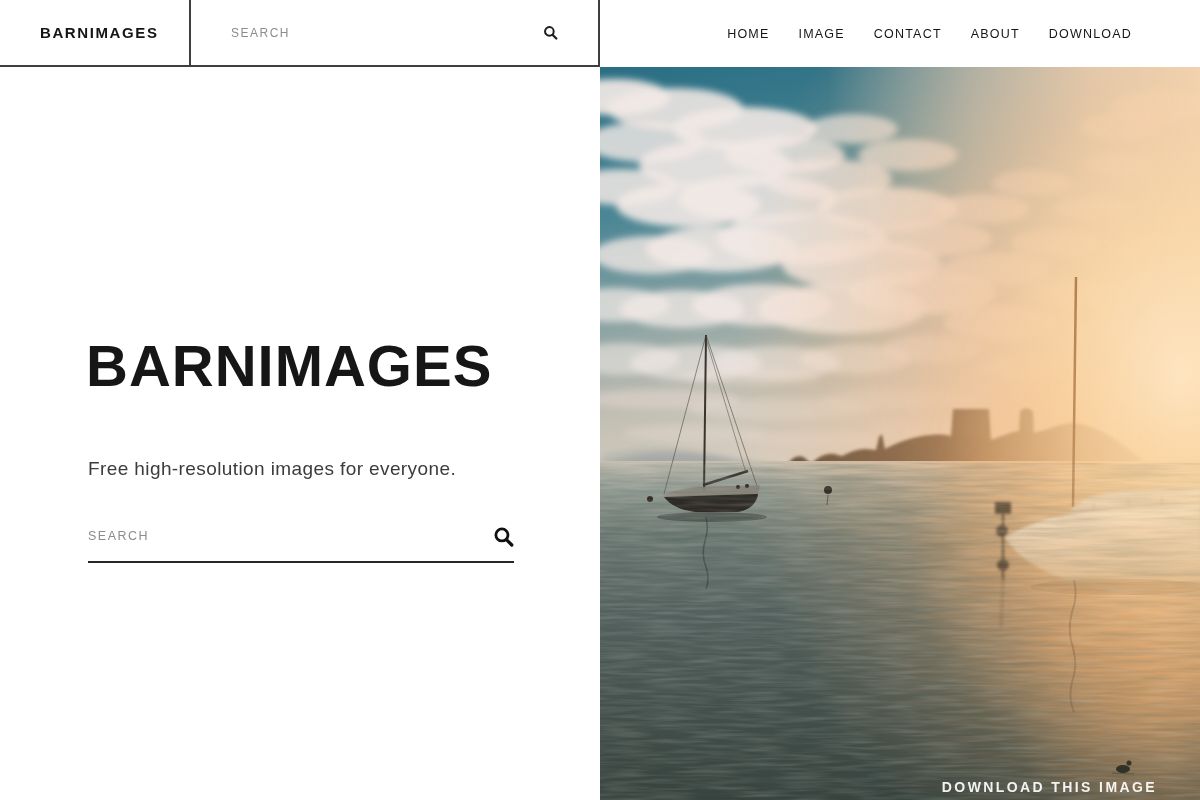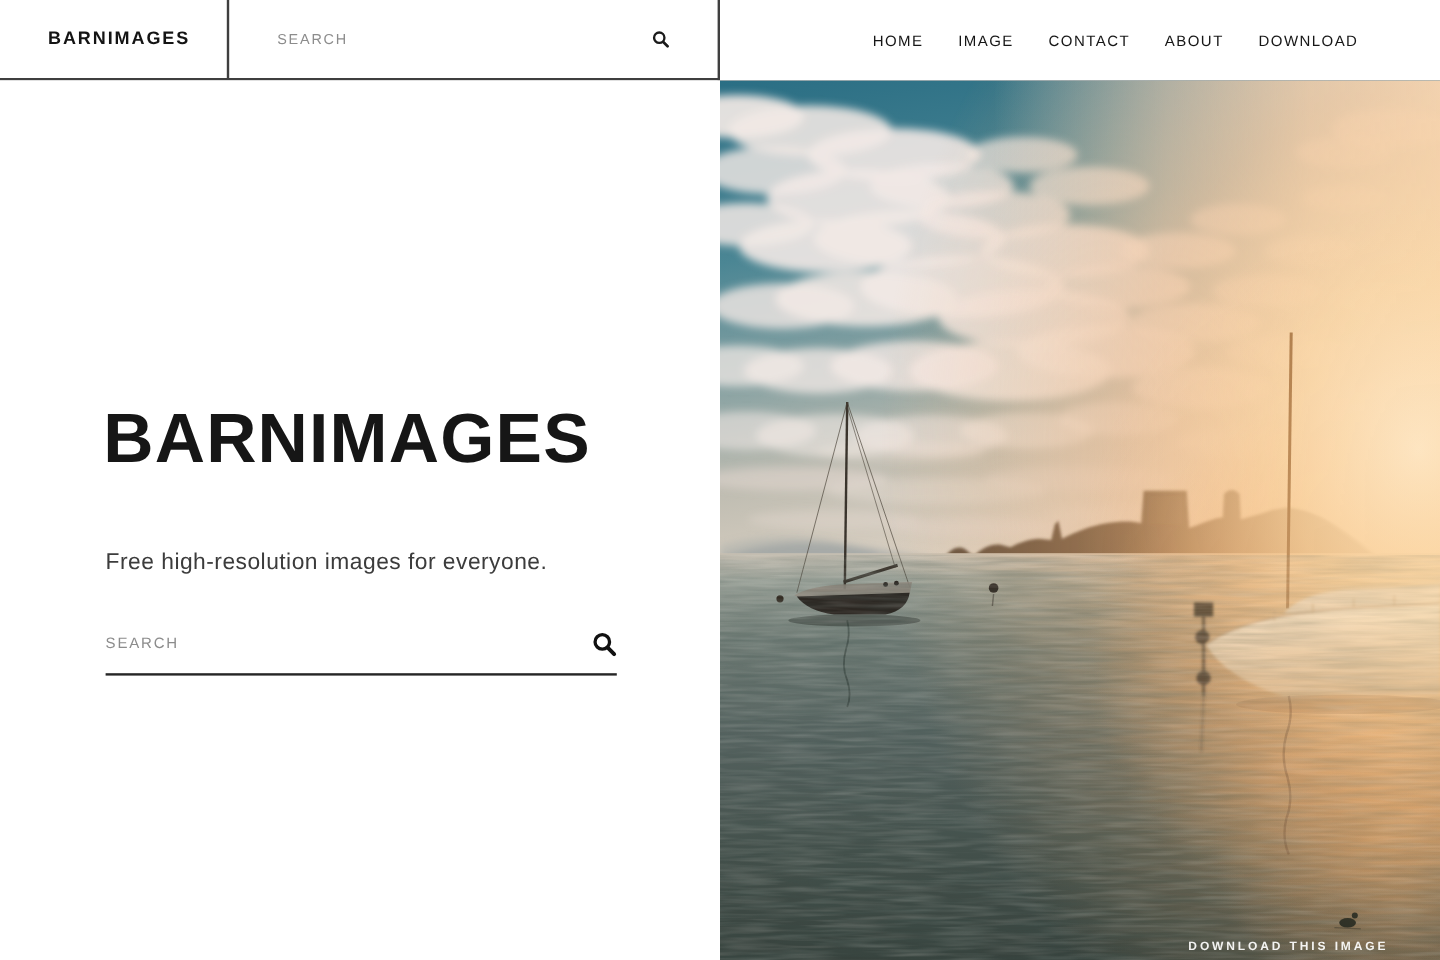--- a/index.html
+++ b/index.html
@@ -70,21 +70,21 @@
   }
 
   
   .right-pane {
     width:600px; height:733px; position:relative; overflow:hidden;
     background:#6b7a7c;
   }
   .photo-svg { position:absolute; left:0; top:0; width:600px; height:733px; display:block; }
   .download-link {
     position:absolute; right:43px; bottom:5px;
-    font-size:10px; font-weight:bold; letter-spacing:2.4px;
+    font-size:14px; font-weight:bold; letter-spacing:2.4px;
     color:rgba(255,255,255,0.92); text-decoration:none; cursor:pointer;
     white-space:nowrap;
   }
 </style>
 </head>
 <body>
 
 <div class="page">
 
   <div class="site-header">

